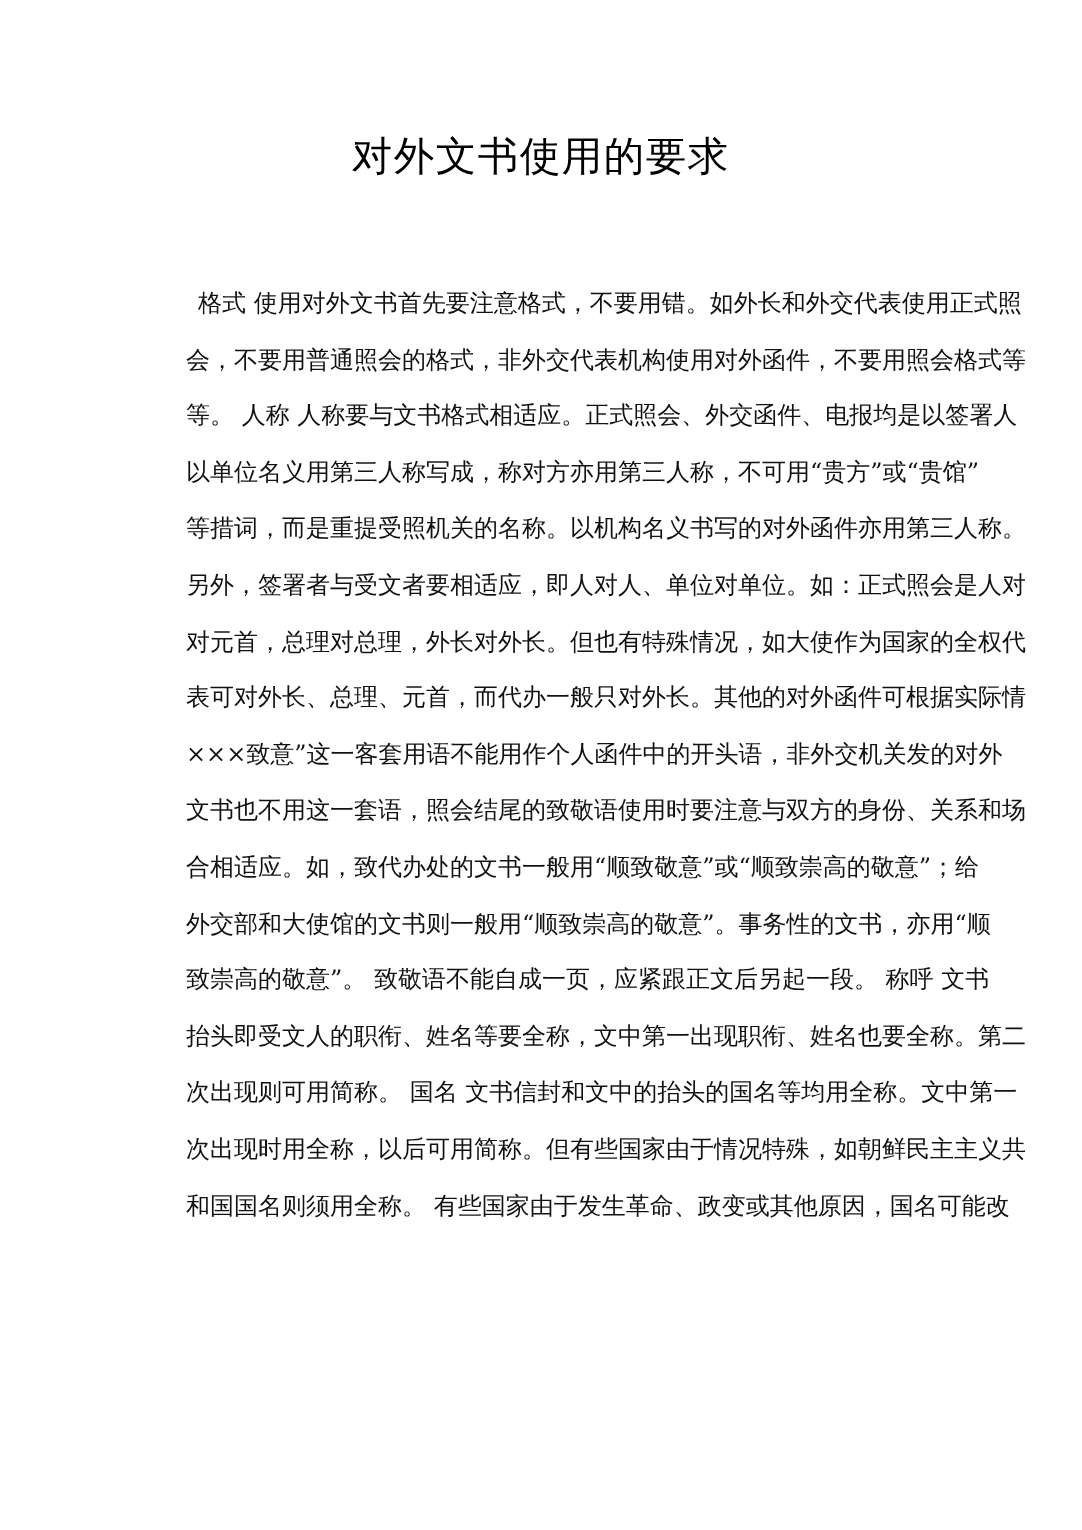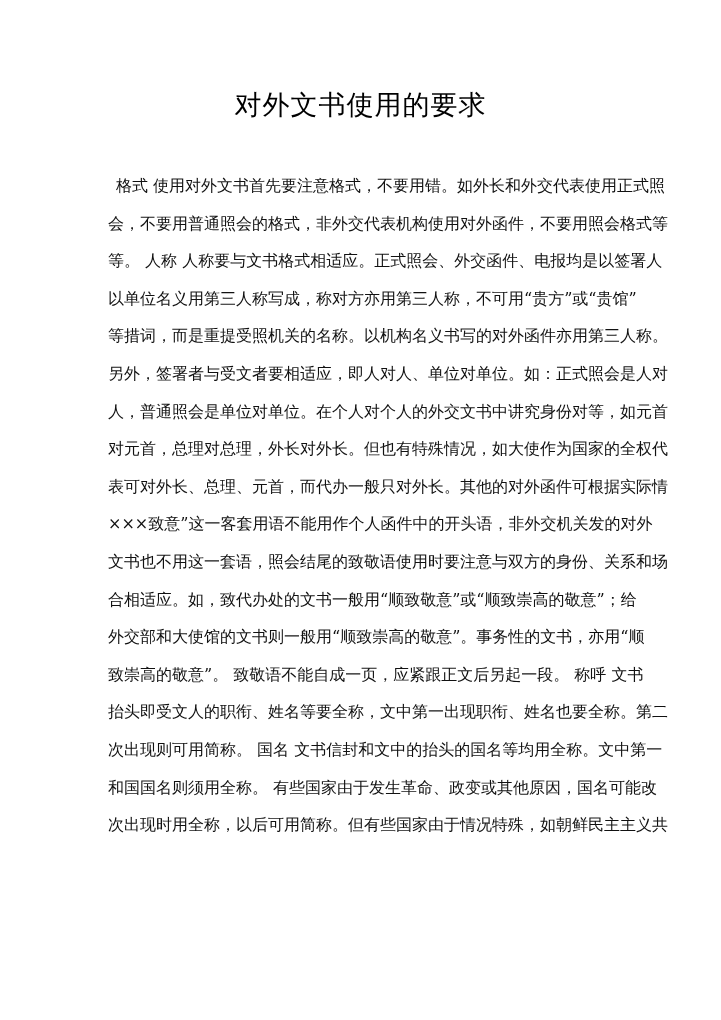--- a/index.html
+++ b/index.html
@@ -34,21 +34,21 @@
       font-weight: normal;
       letter-spacing: 1px;
       margin: 0;
       color: #000;
     }
     .body-text {
       position: absolute;
       left: 108px;
       top: 167px;
       width: 506px;
-      margin: 0;
+      margin: 16px;
     }
     .line {
       display: block;
       height: 37.6px;
       line-height: 37.6px;
       font-size: 16px;
       white-space: nowrap;
       text-align: justify;
       text-align-last: justify;
       color: #111;
@@ -62,26 +62,25 @@
 
 <div class="page">
   <h1 class="title">对外文书使用的要求</h1>
   <div class="body-text">
     <span class="line first">格式  使用对外文书首先要注意格式，不要用错。如外长和外交代表使用正式照</span>
     <span class="line">会，不要用普通照会的格式，非外交代表机构使用对外函件，不要用照会格式等</span>
     <span class="line">等。 人称  人称要与文书格式相适应。正式照会、外交函件、电报均是以签署人</span>
     <span class="line">以单位名义用第三人称写成，称对方亦用第三人称，不可用“贵方”或“贵馆”</span>
     <span class="line">等措词，而是重提受照机关的名称。以机构名义书写的对外函件亦用第三人称。</span>
     <span class="line">另外，签署者与受文者要相适应，即人对人、单位对单位。如：正式照会是人对</span>
-    <span class="line">人，普通照会是单位对单位。在个人对个人的外交文书中讲究身份对等，如元首</span>
     <span class="line">对元首，总理对总理，外长对外长。但也有特殊情况，如大使作为国家的全权代</span>
     <span class="line">表可对外长、总理、元首，而代办一般只对外长。其他的对外函件可根据实际情</span>
     <span class="line">×××致意”这一客套用语不能用作个人函件中的开头语，非外交机关发的对外</span>
     <span class="line">文书也不用这一套语，照会结尾的致敬语使用时要注意与双方的身份、关系和场</span>
     <span class="line">合相适应。如，致代办处的文书一般用“顺致敬意”或“顺致崇高的敬意”；给</span>
     <span class="line">外交部和大使馆的文书则一般用“顺致崇高的敬意”。事务性的文书，亦用“顺</span>
     <span class="line">致崇高的敬意”。  致敬语不能自成一页，应紧跟正文后另起一段。  称呼  文书</span>
     <span class="line">抬头即受文人的职衔、姓名等要全称，文中第一出现职衔、姓名也要全称。第二</span>
     <span class="line">次出现则可用简称。 国名  文书信封和文中的抬头的国名等均用全称。文中第一</span>
+    <span class="line">次出现时用全称，以后可用简称。但有些国家由于情况特殊，如朝鲜民主主义共</span>
     <span class="line">和国国名则须用全称。  有些国家由于发生革命、政变或其他原因，国名可能改</span>
-    <span class="line">次出现时用全称，以后可用简称。但有些国家由于情况特殊，如朝鲜民主主义共</span>
   </div>
 </div>
 
 </body></html>

